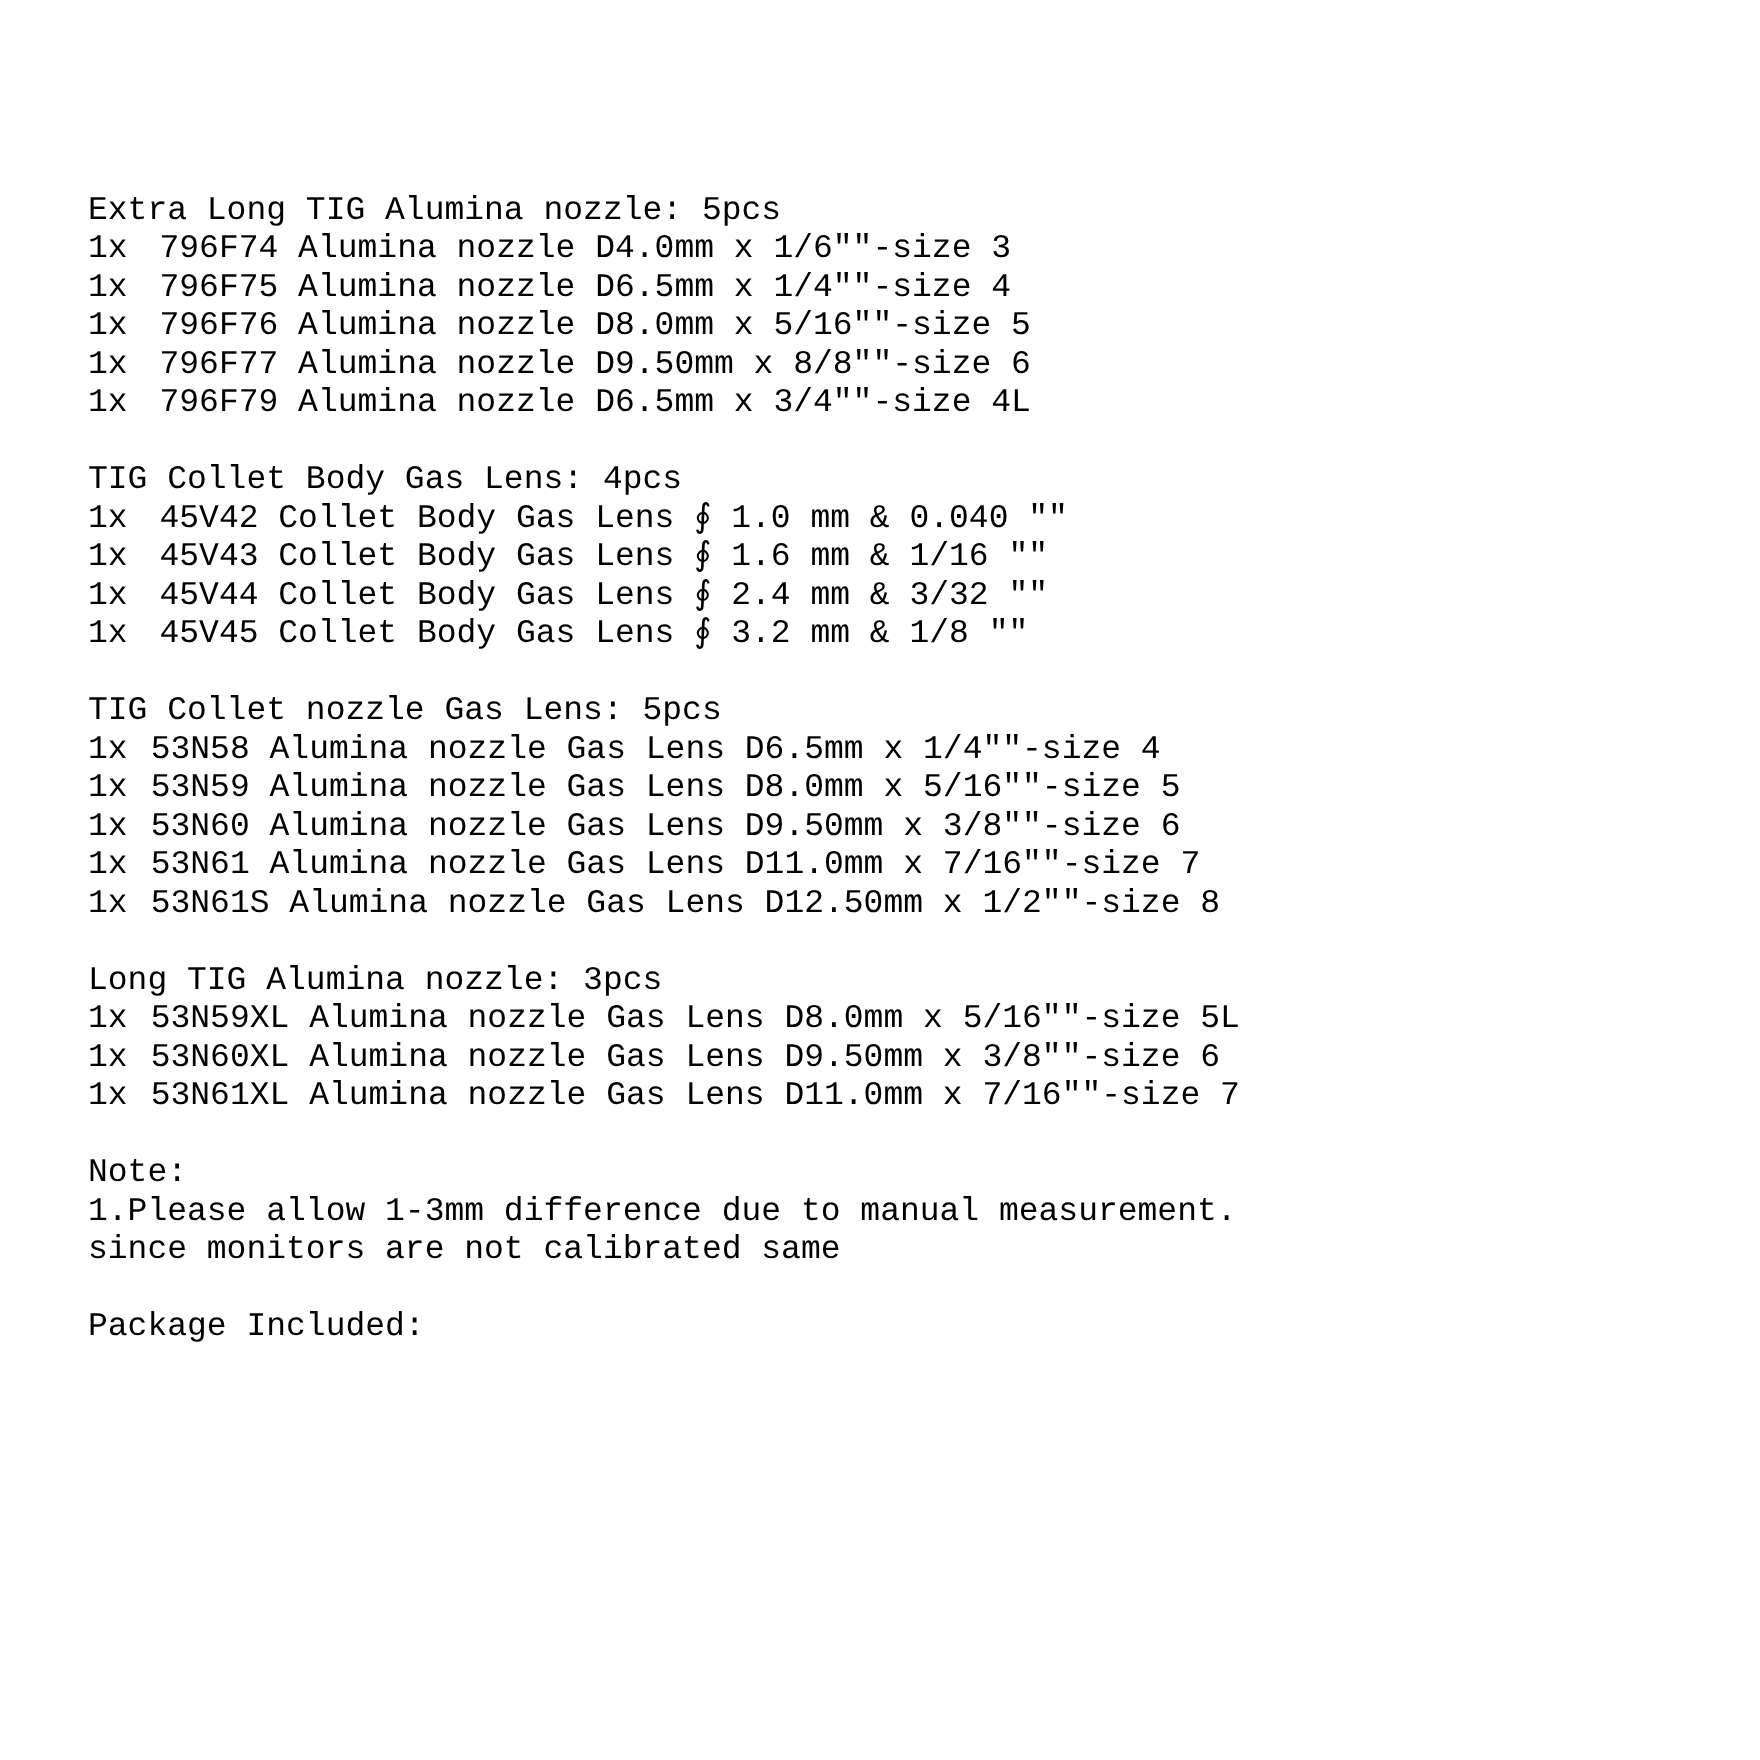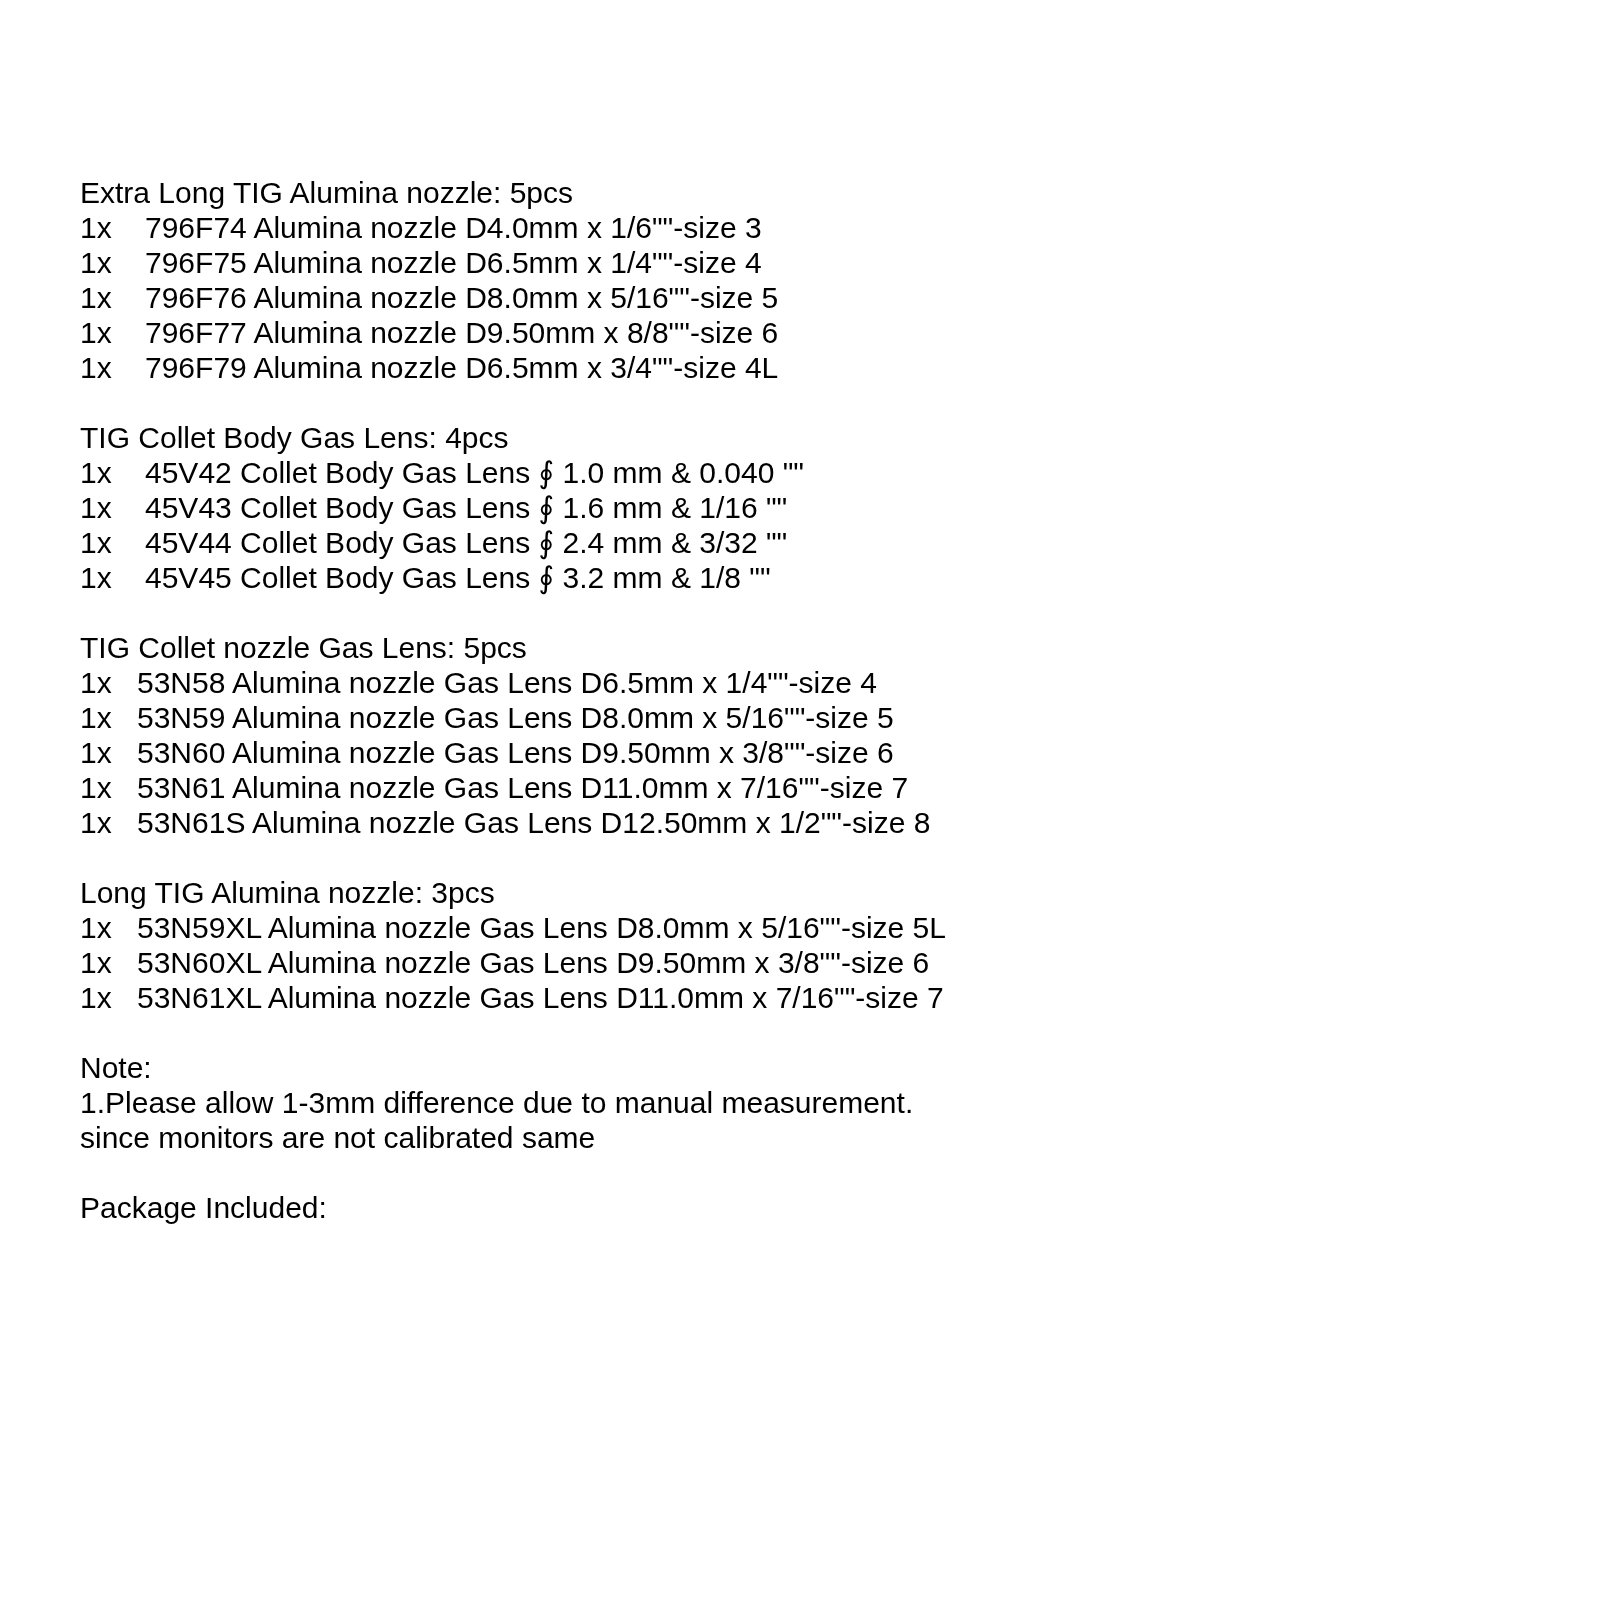--- a/index.html
+++ b/index.html
@@ -17,20 +17,21 @@
     overflow: hidden;
   }
   .doc {
     position: absolute;
     left: 80px;
     top: 175px;
     width: 1470px;
   }
   .section {
     margin: 0 0 35px 0;
+    font-family: Liberation Mono, monospace;
   }
   .section:last-child {
     margin-bottom: 12px;
   }
   .heading {
     white-space: pre;
   }
   .item {
     display: flex;
     white-space: pre;

